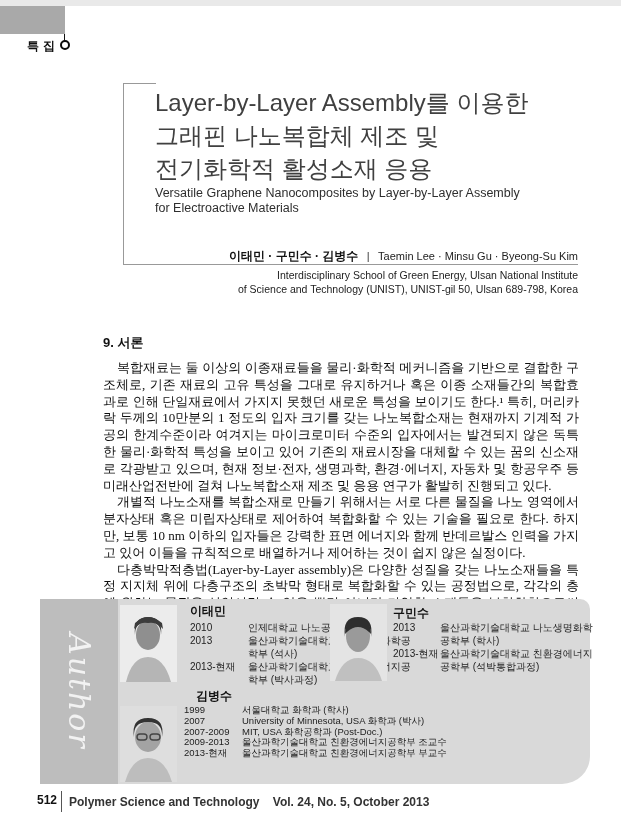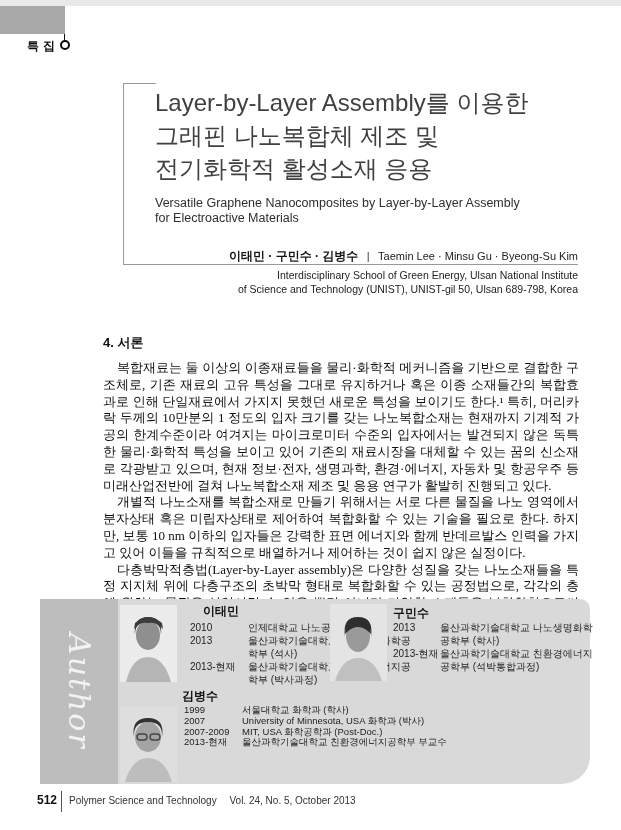--- a/index.html
+++ b/index.html
@@ -12,21 +12,21 @@
   
   .mast-box { position:absolute; left:0; top:0; width:65px; height:28px; background:var(--masthead-box,#a9a9a9); }
   .mast-label { position:absolute; left:27px; top:32px; font-size:12px; font-weight:bold; letter-spacing:4px; color:#111; }
   .mast-stem { position:absolute; left:64px; top:28px; width:1px; height:7px; background:#111; }
   .mast-ring { position:absolute; left:60px; top:34px; width:10px; height:10px; border:2.4px solid #0a0a0a; border-radius:50%; background:#fff; }
   
   .brk-v { position:absolute; left:123px; top:77px; width:1px; height:181px; background:var(--rule,#999); }
   .brk-top { position:absolute; left:123px; top:77px; width:33px; height:1px; background:var(--rule,#999); }
   .brk-bottom { position:absolute; left:123px; top:258px; width:455px; height:1px; background:var(--rule,#999); }
   .title { position:absolute; left:155px; top:80px; width:430px; font-size:24px; line-height:33px; font-weight:400; color:#404040; font-family:"Liberation Sans", sans-serif; }
-  .subtitle { position:absolute; left:155px; top:190px; width:430px; font-size:12.5px; line-height:15px; color:#2e2e2e; }
+  .subtitle { position:absolute; left:155px; top:180px; width:430px; font-size:12.5px; line-height:15px; color:#2e2e2e; }
   .authors-line { position:absolute; left:103px; top:240px; width:475px; text-align:right; white-space:nowrap; }
   .authors-line .ko { font-size:12px; font-weight:bold; color:#111; }
   .authors-line .sep { font-size:11px; color:#333; padding:0 4px; }
   .authors-line .en { font-size:11px; color:#222; }
   .affil { position:absolute; left:103px; top:263px; width:475px; text-align:right; font-size:10.5px; line-height:13.5px; color:#222; }
   
   .sec-head { position:absolute; left:103px; top:328px; font-size:13px; font-weight:bold; color:#111; }
   .body-text { position:absolute; left:103px; top:354px; width:476px; font-family:"Liberation Serif", serif; font-size:13px; line-height:16.8px; color:#0e0e0e; text-align:justify; }
   .body-text p { text-indent:14px; }
   
@@ -41,21 +41,21 @@
   .rows .per { flex:0 0 58px; }
   .rows .desc { width:170px; }
   .rows.c2 .per { flex:0 0 47px; }
   .rows.c2 .desc { width:160px; }
   .rows.c3 { font-size:9.5px; line-height:10.8px; }
   .rows.c3 .desc { width:330px; }
   
   .footer { position:absolute; left:0; top:784px; width:504px; height:26px; }
   .f-num { position:absolute; left:37px; top:3px; font-size:12px; font-weight:bold; color:#111; }
   .f-bar { position:absolute; left:61px; top:1px; width:1px; height:21px; background:#555; }
-  .f-text { position:absolute; left:69px; top:5px; font-size:10px; color:#333; white-space:nowrap; }
+  .f-text { position:absolute; left:69px; top:5px; font-size:12px; color:#333; white-space:nowrap;font-weight:bold; }
   .f-text .jt { margin-right:10px; }
 </style>
 </head>
 <body>
 
 <div class="page">
 
   <div class="mast-box"></div>
   <div class="mast-label">특집</div>
   <div class="mast-stem"></div>
@@ -80,21 +80,21 @@
     <span class="ko">이태민 · 구민수 · 김병수</span>
     <span class="sep">|</span>
     <span class="en">Taemin Lee · Minsu Gu · Byeong-Su Kim</span>
   </div>
 
   <div class="affil">
     <div>Interdisciplinary School of Green Energy, Ulsan National Institute</div>
     <div>of Science and Technology (UNIST), UNIST-gil 50, Ulsan 689-798, Korea</div>
   </div>
 
-  <div class="sec-head">4. 서론</div>
+  <div class="sec-head">9. 서론</div>
   <div class="body-text">
     <p>복합재료는 둘 이상의 이종재료들을 물리·화학적 메커니즘을 기반으로 결합한 구조체로, 기존 재료의 고유 특성을 그대로 유지하거나 혹은 이종 소재들간의 복합효과로 인해 단일재료에서 가지지 못했던 새로운 특성을 보이기도 한다.¹ 특히, 머리카락 두께의 10만분의 1 정도의 입자 크기를 갖는 나노복합소재는 현재까지 기계적 가공의 한계수준이라 여겨지는 마이크로미터 수준의 입자에서는 발견되지 않은 독특한 물리·화학적 특성을 보이고 있어 기존의 재료시장을 대체할 수 있는 꿈의 신소재로 각광받고 있으며, 현재 정보·전자, 생명과학, 환경·에너지, 자동차 및 항공우주 등 미래산업전반에 걸쳐 나노복합소재 제조 및 응용 연구가 활발히 진행되고 있다.</p>
     <p>개별적 나노소재를 복합소재로 만들기 위해서는 서로 다른 물질을 나노 영역에서 분자상태 혹은 미립자상태로 제어하여 복합화할 수 있는 기술을 필요로 한다. 하지만, 보통 10 nm 이하의 입자들은 강력한 표면 에너지와 함께 반데르발스 인력을 가지고 있어 이들을 규칙적으로 배열하거나 제어하는 것이 쉽지 않은 실정이다.</p>
     <p>다층박막적층법(Layer-by-Layer assembly)은 다양한 성질을 갖는 나노소재들을 특정 지지체 위에 다층구조의 초박막 형태로 복합화할 수 있는 공정법으로, 각각의 층에 원하는 물질을 삽입시킬 수 있을 뿐만 아니라 다양한 소재들을 복합화함으로써 우리가 원하는 특정 성질을 간단히 부여할 수 있다는 이점을 가지고 있다(그림 1).²</p>
     <p>기존에는 각 나노입자들을 단순히 섞어서 벌크형태로 제조하였고, 이러한 방식은 입자들이 무질서하게 배열되어 단위 부피당 집적할 수 있는 양이 한정적이며 특히 각 재료 고유의 특성이 오랜 시간 유지되지 못하거나 잃</p>
   </div>
 
   <div class="panel"></div>
   <div class="panel-strip">
     <span class="vtext">Author</span>
@@ -102,21 +102,21 @@
 
   <div class="photo" style="left:120px; top:599px;">
     <svg width="57" height="77" viewBox="0 0 57 77">
       <rect width="57" height="77" fill="#ececec"></rect>
       <ellipse cx="28" cy="30" rx="12" ry="15" fill="#8f8f8f"></ellipse>
       <path d="M14 24 Q28 8 43 24 L42 18 Q28 6 15 18 Z" fill="#3c3c3c"></path>
       <path d="M28 18 q-13 -2 -13 12 q-2 -18 13 -18 q15 0 13 18 q0 -14 -13 -12" fill="#3c3c3c"></path>
       <path d="M6 77 Q12 52 28 52 Q44 52 51 77 Z" fill="#b5b5b5"></path>
     </svg>
   </div>
-  <div class="a-name" style="left:203px; top:597px;">이태민</div>
+  <div class="a-name" style="left:190px; top:597px;">이태민</div>
   <div class="rows c1" style="left:190px; top:615px;">
     <div class="row">
       <span class="per">2010</span>
       <span class="desc">인제대학교 나노공학부 (학사)</span>
     </div>
     <div class="row">
       <span class="per">2013</span>
       <span class="desc">울산과학기술대학교 나노생명화학공학부 (석사)</span>
     </div>
     <div class="row">
@@ -149,33 +149,37 @@
   <div class="photo" style="left:120px; top:700px; height:76px;">
     <svg width="57" height="76" viewBox="0 0 57 76">
       <rect width="57" height="76" fill="#dedede"></rect>
       <ellipse cx="28" cy="31" rx="13" ry="15" fill="#a3a3a3"></ellipse>
       <path d="M28 16 q-15 0 -14 15 q-3 -19 14 -19 q17 0 14 19 q1 -15 -14 -15" fill="#333"></path>
       <rect x="17" y="28" width="10" height="6" rx="3" fill="none" stroke="#444" stroke-width="1.4"></rect>
       <rect x="30" y="28" width="10" height="6" rx="3" fill="none" stroke="#444" stroke-width="1.4"></rect>
       <path d="M5 76 Q12 52 28 52 Q45 52 52 76 Z" fill="#bdbdbd"></path>
     </svg>
   </div>
-  <div class="a-name" style="left:182px; top:682px;">김병수</div>
+  <div class="a-name" style="left:196px; top:682px;">김병수</div>
   <div class="rows c3" style="left:184px; top:699px;">
     <div class="row">
       <span class="per">1999</span>
       <span class="desc">서울대학교 화학과 (학사)</span>
     </div>
     <div class="row">
       <span class="per">2007</span>
       <span class="desc">University of Minnesota, USA 화학과 (박사)</span>
     </div>
     <div class="row">
       <span class="per">2007-2009</span>
       <span class="desc">MIT, USA 화학공학과 (Post-Doc.)</span>
+    </div>
+    <div class="row">
+      <span class="per">2009-2013</span>
+      <span class="desc">울산과학기술대학교 친환경에너지공학부 조교수</span>
     </div>
     <div class="row">
       <span class="per">2013-현재</span>
       <span class="desc">울산과학기술대학교 친환경에너지공학부 부교수</span>
     </div>
   </div>
 
   <div class="footer">
     <span class="f-num">512</span>
     <span class="f-bar"></span>

